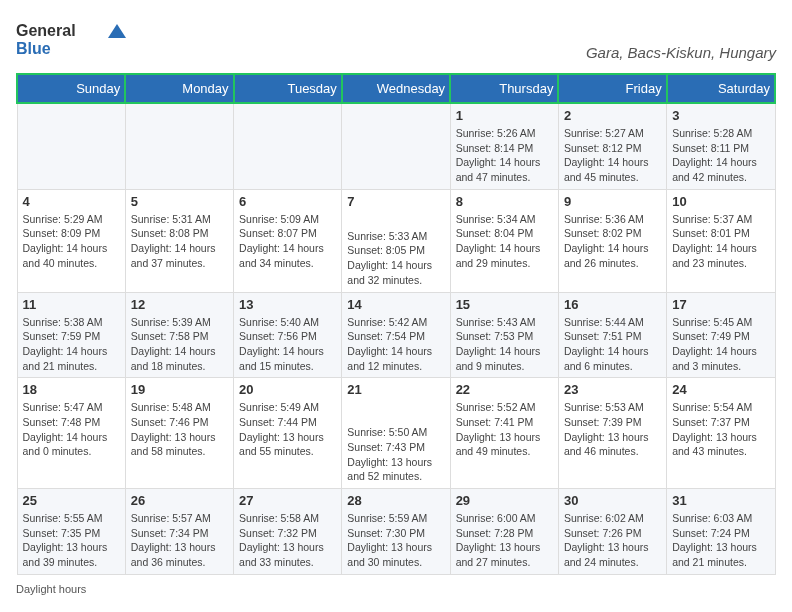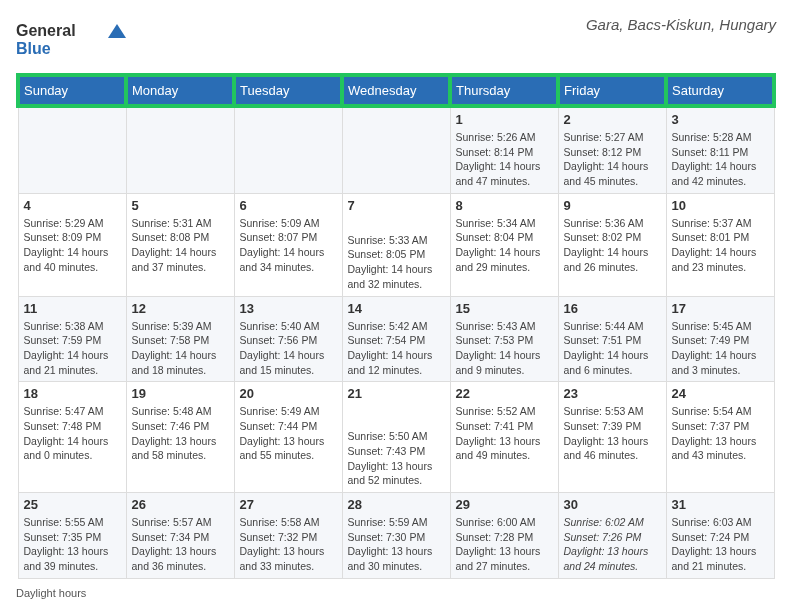--- a/index.html
+++ b/index.html
@@ -6,21 +6,21 @@
     body {
       font-family: Arial, sans-serif;
       background: #fff;
       width: 792px;
       min-height: 612px;
       padding: 16px;
     }
     .header {
       display: flex;
       justify-content: space-between;
-      align-items: flex-start;
+      align-items: flex-end;
       margin-bottom: 12px;
     }
     .logo {
       display: flex;
       align-items: center;
       gap: 2px;
     }
     .title-area {
       text-align: right;
     }
@@ -36,25 +36,25 @@
       font-style: italic;
     }
     table {
       width: 100%;
       border-collapse: collapse;
       font-size: 11px;
     }
     thead th {
       background: #2a6db5;
       color: #fff;
-      text-align: left;
+      text-align: right;
       padding: 6px 4px;
       font-size: 13px;
       font-weight: normal;
-      border: 4px solid #22c55e;
+      border: 2px solid #22c55e;
     }
     tbody td {
       border: 1px solid #ddd;
       vertical-align: top;
       padding: 4px 5px;
       width: calc(100% / 7);
       min-height: 80px;
       background: #fff;
     }
     tbody tr:nth-child(odd) td {
@@ -327,21 +327,21 @@
         </td>
         <td>
           <div class="day-num">29</div>
           <div class="day-info" style="white-space: pre-line;">Sunrise: 6:00 AM
 Sunset: 7:28 PM
 Daylight: 13 hours
 and 27 minutes.</div>
         </td>
         <td>
           <div class="day-num">30</div>
-          <div class="day-info" style="white-space: pre-line; font-style: italic;">Sunrise: 6:02 AM
+          <div class="day-info" style="white-space: pre-line;">Sunrise: 6:02 AM
 Sunset: 7:26 PM
 Daylight: 13 hours
 and 24 minutes.</div>
         </td>
         <td>
           <div class="day-num">31</div>
           <div class="day-info" style="white-space: pre-line;">Sunrise: 6:03 AM
 Sunset: 7:24 PM
 Daylight: 13 hours
 and 21 minutes.</div>

